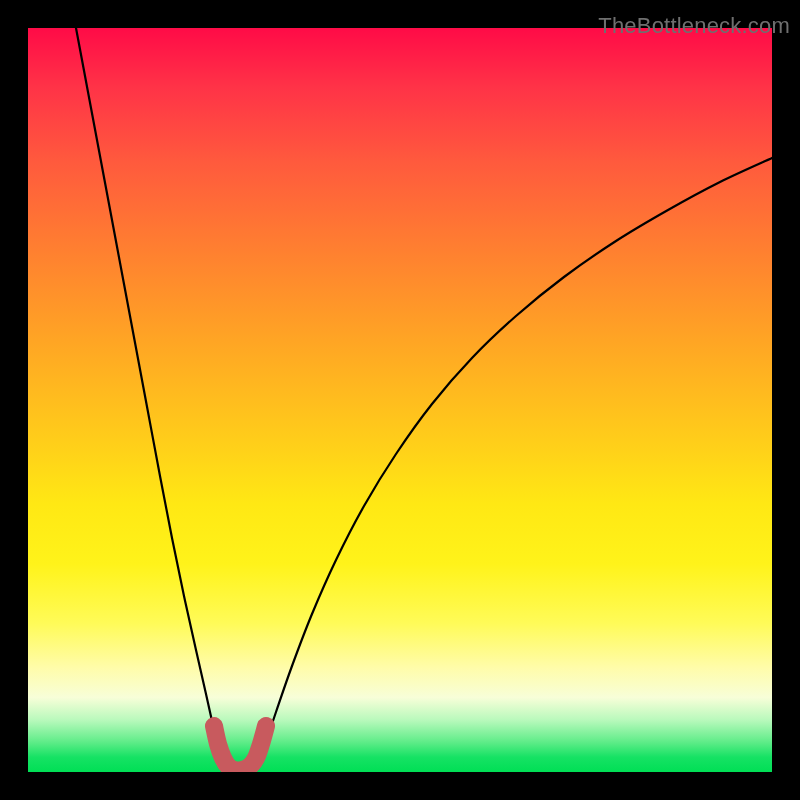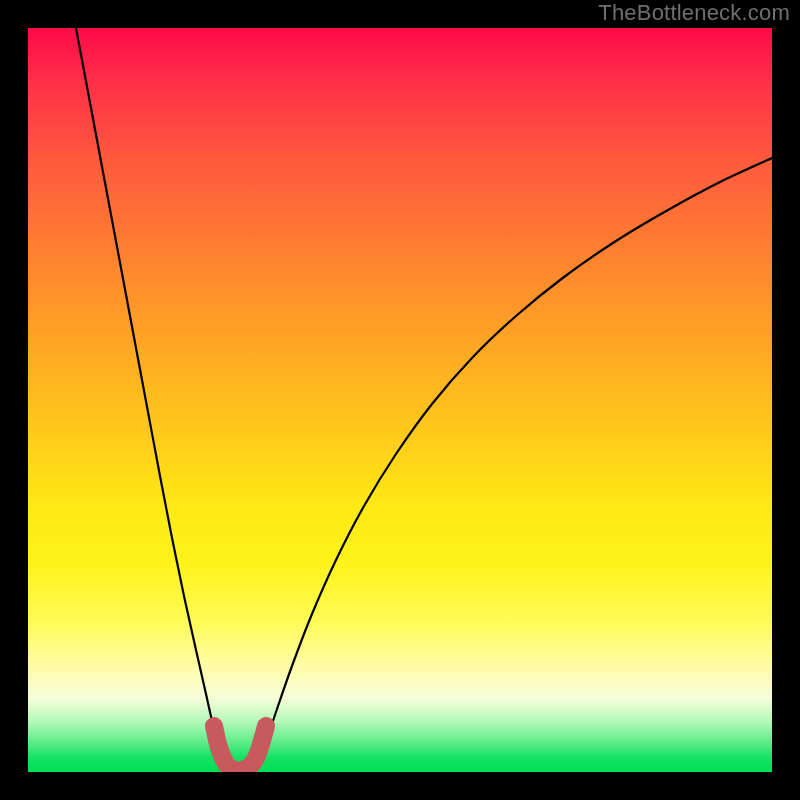--- a/index.html
+++ b/index.html
@@ -29,21 +29,21 @@
       #fffb58 80%,
       #fffcaa 86%,
       #f7fed8 90%,
       #b9f9bc 93%,
       #5eec88 96%,
       #16e264 98%,
       #00df55 100%);
   }
   .watermark {
     position: absolute;
-    top: 0;
+    top: 13px;
     right: 10px;
     color: #6f6f6f;
     font-size: 22px;
     letter-spacing: 0.2px;
     user-select: none;
   }
   svg {
     position: absolute;
     left: 0;
     top: 0;

